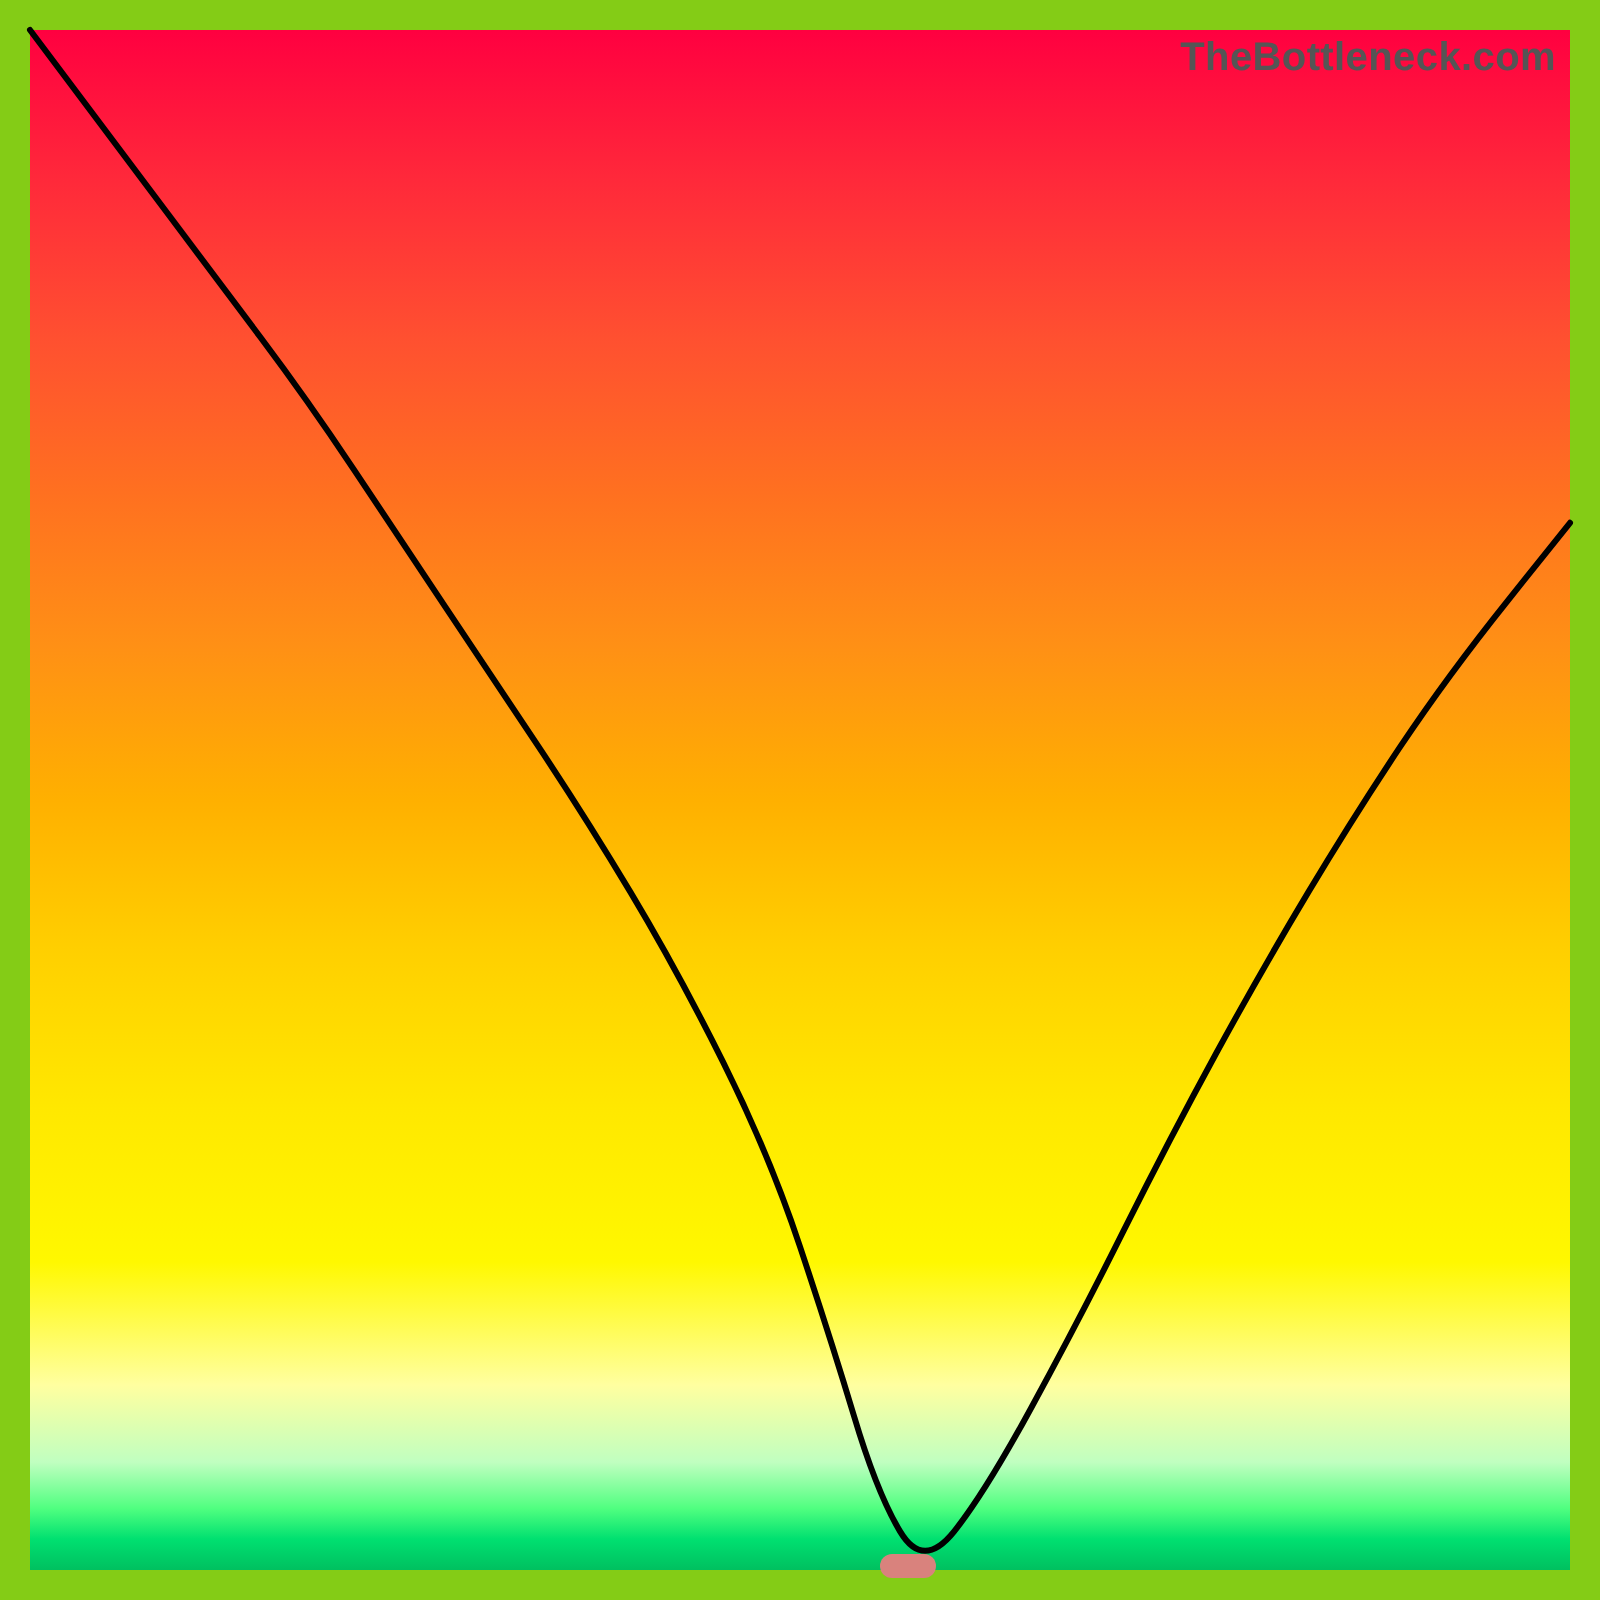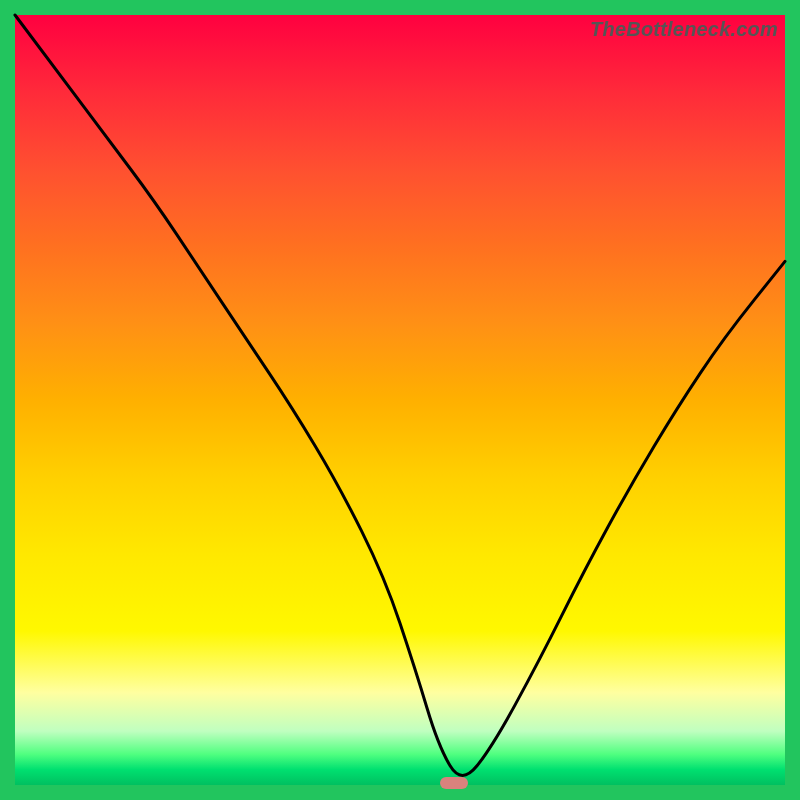--- a/index.html
+++ b/index.html
@@ -7,22 +7,21 @@
     padding: 0;
     width: 800px;
     height: 800px;
     background: #000;
     overflow: hidden;
   }
   .frame {
     position: relative;
     width: 800px;
     height: 800px;
-    background: #22c55e;
-    font-style: italic;
+    background: #84cc16;
   }
   .plot-bg {
     position: absolute;
     left: 15px;
     top: 15px;
     width: 770px;
     height: 770px;
     background: linear-gradient(to bottom,
       #ff0040 0%,
       #ff2a3a 10%,

